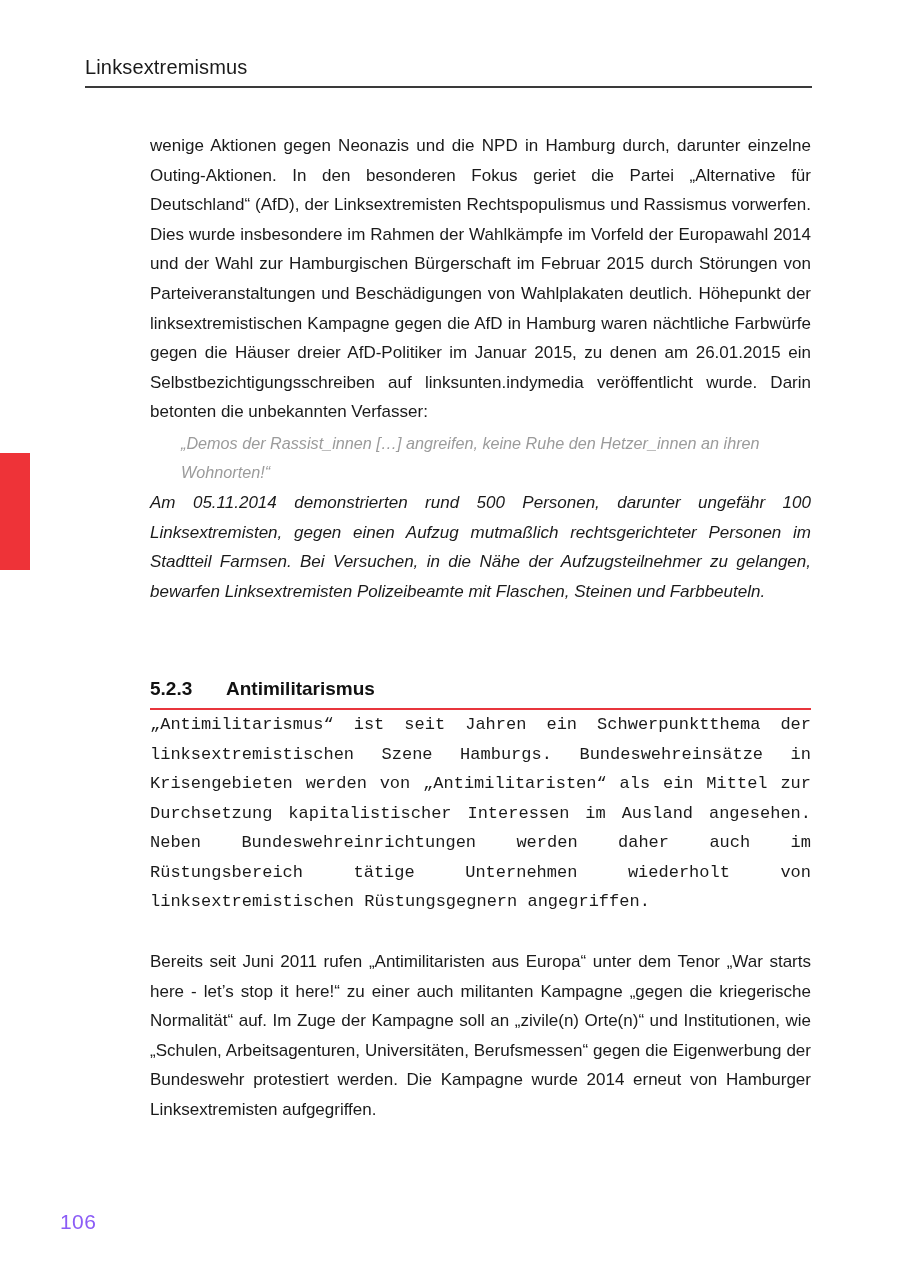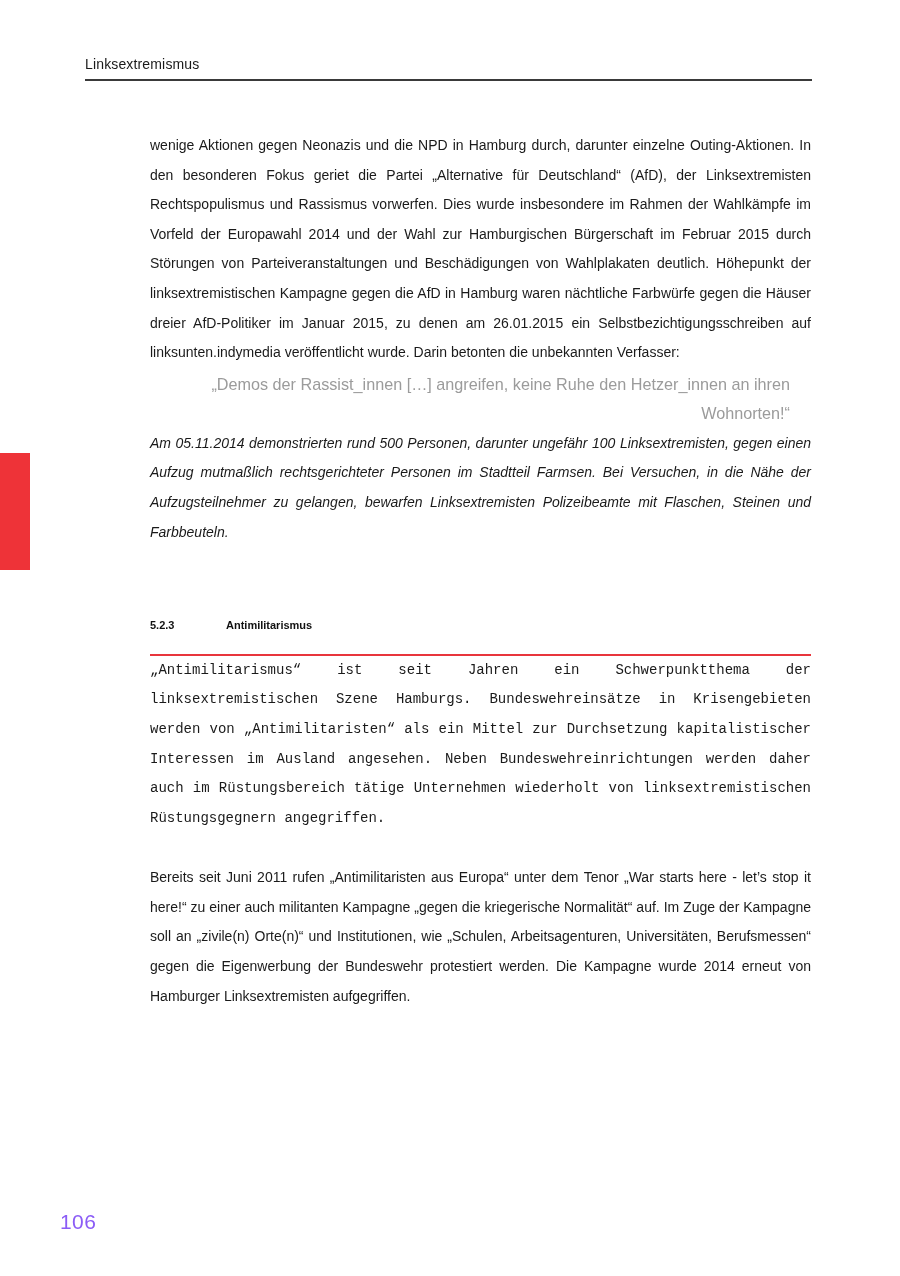--- a/index.html
+++ b/index.html
@@ -18,21 +18,21 @@
   }
 
   
   .running-header {
     position: absolute;
     left: 85px;
     top: 56px;
     width: 727px;
   }
   .running-header-text {
-    font-size: 14px;
+    font-size: 20px;
     letter-spacing: 0.15px;
     color: #1a1a1a;
     padding-bottom: 7px;
     display: block;
   }
   .header-rule {
     width: 100%;
     height: 2px;
     background: #3a3a3a;
   }
@@ -49,52 +49,53 @@
 
   
   .content {
     position: absolute;
     left: 150px;
     top: 131px;
     width: 661px;
   }
   p.body-par {
     margin: 0;
-    font-size: 14px;
+    font-size: 17px;
     line-height: 29.6px;
     text-align: justify;
     text-justify: inter-word;
     color: #1a1a1a;
     hyphens: none;
   }
   p.body-par + p.body-par { margin-top: 30px; }
 
   .pull-quote {
     margin: 6px 0 0 0;
     padding-left: 31px;
     font-size: 16.2px;
     line-height: 29.5px;
     color: #9b9b9b;
-    text-align: right;
+    text-align: left;
     width: 640px;
+    font-style: italic;
   }
 
   .gap-before-quote { margin-top: 2px; }
   .after-quote { margin-top: 20px; font-style: italic; }
 
   
   .section-heading {
     margin-top: 72px;
     width: 661px;
   }
   .section-heading-row {
     font-weight: bold;
-    font-size: 11px;
+    font-size: 19px;
     color: #111111;
-    padding-bottom: 23px;
+    padding-bottom: 8px;
     white-space: nowrap;
   }
   .sec-num { display: inline-block; min-width: 76px; }
   .heading-rule {
     width: 100%;
     height: 1.6px;
     background: #e8353c;
   }
   .after-heading { margin-top: 27px; font-family: Liberation Mono, monospace; }
 

